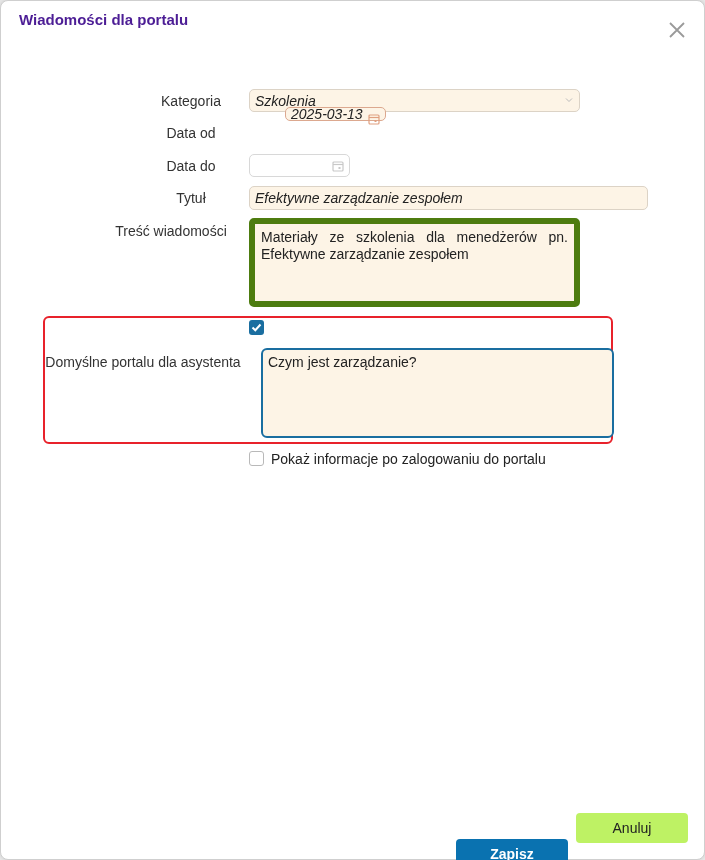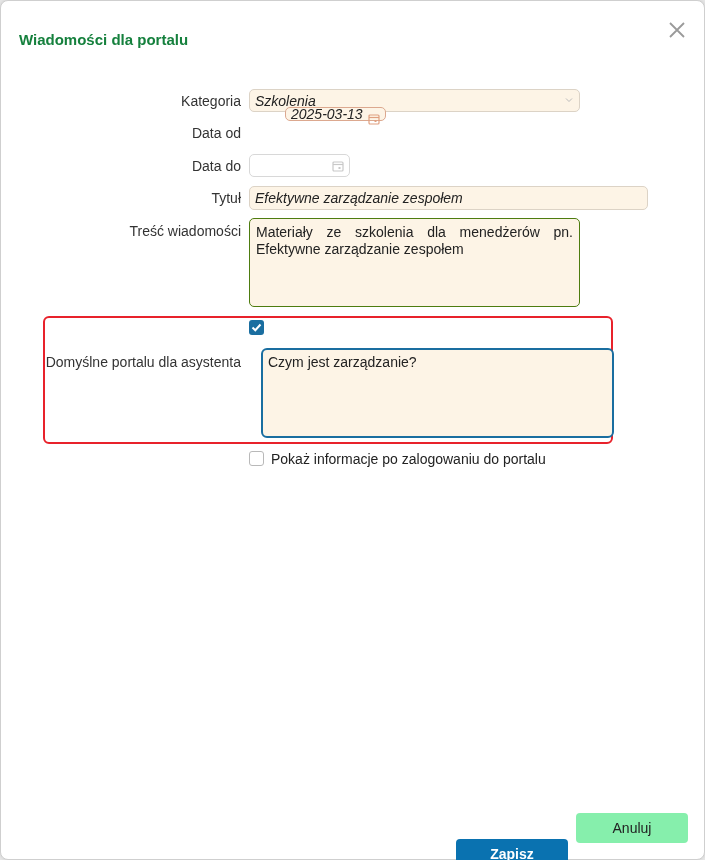--- a/index.html
+++ b/index.html
@@ -1,35 +1,35 @@
 <!DOCTYPE html>
 <html><head>
 <meta charset="utf-8">
 <style>
   html, body { margin:0; padding:0; }
   body { width:705px; height:860px; background:#e9e9e9; font-family:"Liberation Sans", sans-serif; color:#222; overflow:hidden; }
   .dialog { position:absolute; left:0; top:0; width:703px; height:858px; background:#fff; border:1px solid #cfcfcf; border-radius:8px; box-shadow:0 0 4px rgba(0,0,0,0.12); }
-  .title { position:absolute; left:18px; top:30px; font-size:15px; font-weight:bold; color:#15803d; }
+  .title { position:absolute; left:18px; top:10px; font-size:15px; font-weight:bold; color:#4c1d95; }
   .close { position:absolute; left:666px; top:19px; width:20px; height:20px; cursor:pointer; }
-  .label { position:absolute; font-size:14px; color:#333; text-align:right; }
+  .label { position:absolute; font-size:14px; color:#333; text-align:center; }
   .field { position:absolute; box-sizing:border-box; background:#fdf4e6; border:1px solid #dcd3c6; border-radius:5px; font-size:14px; color:#222; padding:0 5px; display:flex; align-items:center;font-style:italic; }
   .field.date-req { border-color:#dca88f; }
   .field.empty { background:#fff; border-color:#d8d8d8; }
-  .textarea { position:absolute; box-sizing:border-box; background:#fdf4e6; border:1px solid #4d7c0f; border-radius:5px; font-size:14px; color:#222; padding:5px 6px; line-height:17px; text-align:justify; }
+  .textarea { position:absolute; box-sizing:border-box; background:#fdf4e6; border:6px solid #4d7c0f; border-radius:5px; font-size:14px; color:#222; padding:5px 6px; line-height:17px; text-align:justify; }
   .textarea.focus { border:2px solid #1a6ea0; border-radius:6px; padding:4px 5px; text-align:left;margin-left:12px; }
   .chev { position:absolute; right:6px; top:6px; width:8px; height:8px; }
   .cal { position:absolute; right:5px; top:5px; width:12px; height:12px; }
   .highlight { position:absolute; left:42px; top:315px; width:570px; height:128px; box-sizing:border-box; border:2px solid #e8222b; border-radius:6px; }
   .checkbox { position:absolute; width:15px; height:15px; box-sizing:border-box; border-radius:3px; }
   .checkbox.checked { background:#1a6ea0; }
   .checkbox.unchecked { background:#fff; border:1px solid #b9b9b9; }
   .cb-label { position:absolute; font-size:14px; color:#222; }
   .btn { position:absolute; box-sizing:border-box; height:30px; border-radius:4px; font-size:14px; display:flex; align-items:center; justify-content:center; cursor:pointer; }
   .btn.primary { background:#0a72b0; color:#fff; font-weight:bold; }
-  .btn.secondary { background:#86efac; color:#222; }
+  .btn.secondary { background:#bef264; color:#222; }
 </style>
 </head>
 <body>
 
 <div class="dialog">
   <div class="title">Wiadomości dla portalu</div>
   <div class="close">
     <svg width="20" height="20" viewBox="0 0 20 20">
         <path d="M3 3 L17 17 M17 3 L3 17" stroke="#9a9a9a" stroke-width="1.8" fill="none"></path>
       </svg>

